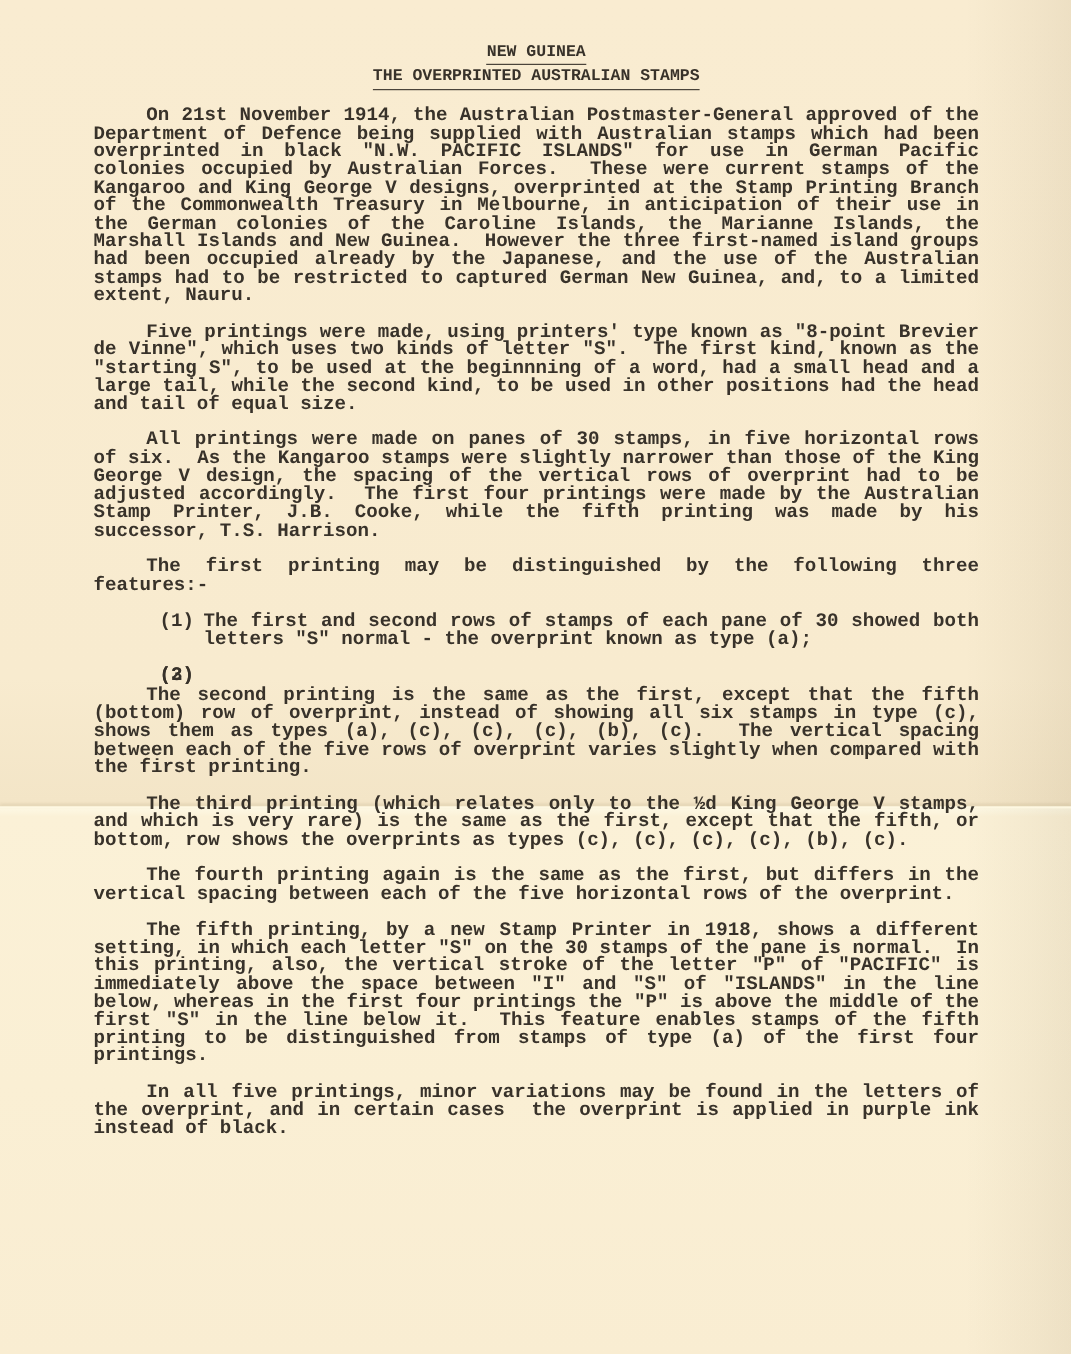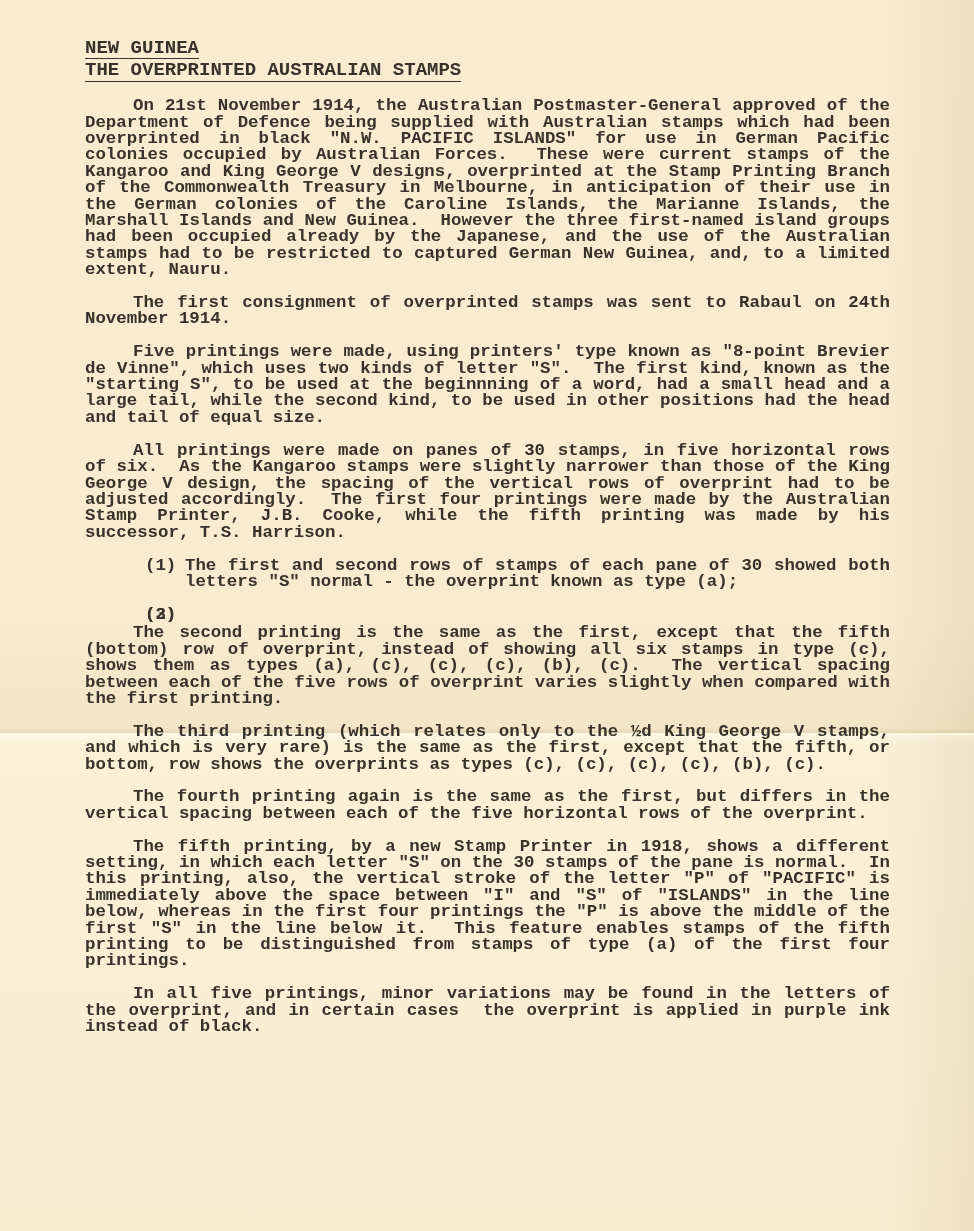--- a/index.html
+++ b/index.html
@@ -41,23 +41,23 @@
   .text-block {
     position: absolute;
     left: 85px;
     top: 40px;
     width: 805px;
     font-size: 17.4px;
     line-height: 16.4px;
   }
   .doc-title, .doc-subtitle {
     margin: 0;
-    font-size: 19px;
+    font-size: 15px;
     font-weight: 700;
-    text-align: left;
+    text-align: center;
     line-height: 16.4px;
   }
   .doc-subtitle { margin-top: 3px; }
   .doc-title .u, .doc-subtitle .u {
     display: inline-block;
     border-bottom: 1.6px solid #38322a;
     padding-bottom: 2px;
   }
   .body-para {
     margin: 16.4px 0 0 0;
@@ -85,23 +85,23 @@
 </head>
 <body>
 
 <div class="page">
   <div class="seam-line"></div>
   <div class="text-block">
     <h1 class="doc-title"><span class="u">NEW GUINEA</span></h1>
     <h2 class="doc-subtitle"><span class="u">THE OVERPRINTED AUSTRALIAN STAMPS</span></h2>
 
   <p class="body-para">On 21st November 1914, the Australian Postmaster-General approved of the Department of Defence being supplied with Australian stamps which had been overprinted in black "N.W. PACIFIC ISLANDS" for use in German Pacific colonies occupied by Australian Forces.  These were current stamps of the Kangaroo and King George V designs, overprinted at the Stamp Printing Branch of the Commonwealth Treasury in Melbourne, in anticipation of their use in the German colonies of the Caroline Islands, the Marianne Islands, the Marshall Islands and New Guinea.  However the three first-named island groups had been occupied already by the Japanese, and the use of the Australian stamps had to be restricted to captured German New Guinea, and, to a limited extent, Nauru.</p>
-      <p class="body-para">The first consignment of overprinted stamps was sent to Rabaul on 24th November 1914.</p>
       <p class="body-para">Five printings were made, using printers' type known as "8-point Brevier de Vinne", which uses two kinds of letter "S".  The first kind, known as the "starting S", to be used at the beginnning of a word, had a small head and a large tail, while the second kind, to be used in other positions had the head and tail of equal size.</p>
       <p class="body-para">All printings were made on panes of 30 stamps, in five horizontal rows of six.  As the Kangaroo stamps were slightly narrower than those of the King George V design, the spacing of the vertical rows of overprint had to be adjusted accordingly.  The first four printings were made by the Australian Stamp Printer, J.B. Cooke, while the fifth printing was made by his successor, T.S. Harrison.</p>
+      <p class="body-para">The first printing may be distinguished by the following three features:-</p>
       <div class="list-item">
         <span class="list-num">(1)</span>
         <div class="list-body">The first and second rows of stamps of each pane of 30 showed both letters "S" normal - the overprint known as type (a);</div>
       </div>
       <div class="list-item">
         <span class="list-num">(2)</span>
       </div>
       <div class="list-item">
         <span class="list-num">(3)</span>
       </div>

